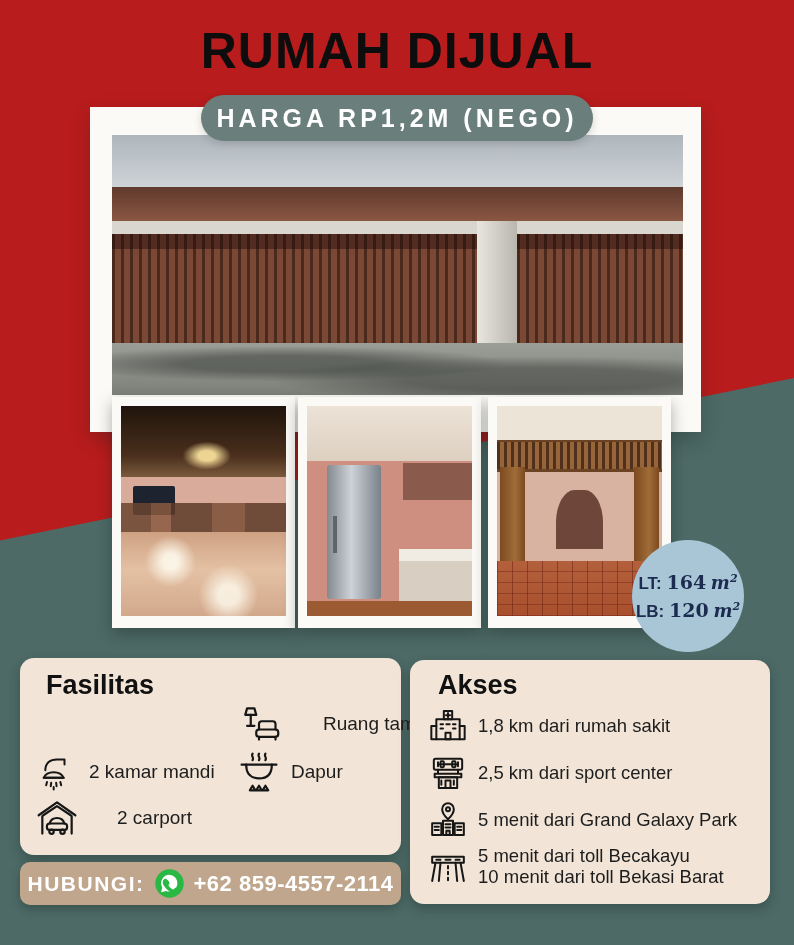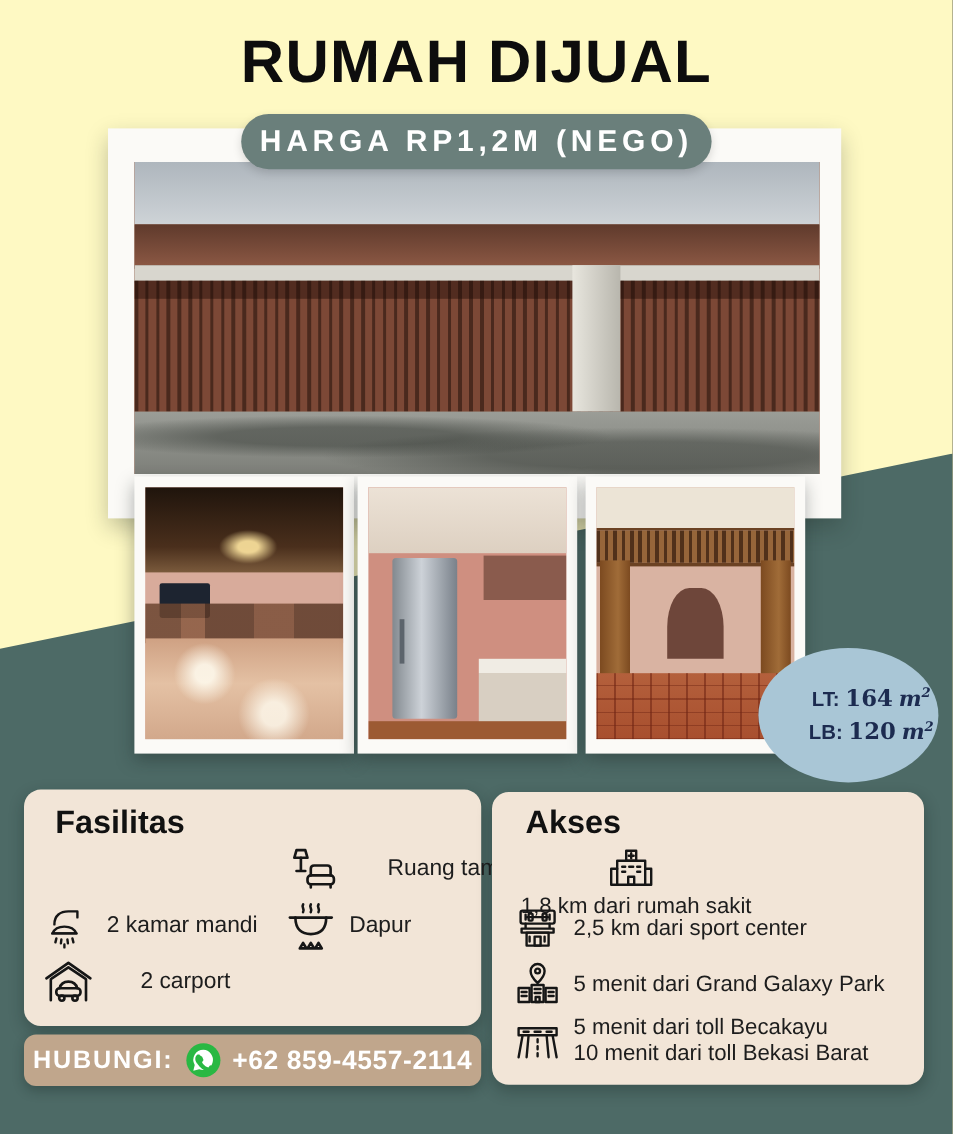--- a/index.html
+++ b/index.html
@@ -1,18 +1,18 @@
 <!DOCTYPE html>
 <html><head>
 <meta charset="utf-8">
 <style>
   html,body{margin:0;padding:0;background:#333;}
   .poster{
     position:relative;width:794px;height:945px;margin:0 auto;
-    background:#fef9c3;overflow:hidden;
+    background:#b91c1c;overflow:hidden;
     font-family:"Liberation Sans",sans-serif;
   }
   
   .bg-teal{
     position:absolute;inset:0;background:#4d6a66;
     clip-path:polygon(0 57.2%,100% 40%,100% 100%,0 100%);
     z-index:0;
   }
   
   .title{
@@ -87,21 +87,21 @@
   .hl-arch{position:absolute;top:40%;left:36%;width:28%;height:28%;background:#6e463a;
     border-radius:40% 40% 0 0/55% 55% 0 0;}
   .hl-floor{position:absolute;bottom:0;left:0;right:0;height:26%;
     background:repeating-linear-gradient(90deg,rgba(110,35,18,.55) 0 1px,rgba(0,0,0,0) 1px 15px),
                repeating-linear-gradient(0deg,rgba(110,35,18,.45) 0 1px,rgba(0,0,0,0) 1px 11px),
                linear-gradient(180deg,#b4603c,#a84f2e);}
   
   .area-circle{
     position:absolute;left:632px;top:540px;width:112px;height:112px;border-radius:50%;
     background:#a9c6d6;z-index:4;display:flex;flex-direction:column;align-items:center;justify-content:center;
-    color:#1c2b50;font-weight:700;font-size:17px;line-height:1.5;padding-left:38px;
+    color:#1c2b50;font-weight:700;font-size:17px;line-height:1.5;
   }
   .area-line{white-space:nowrap;}
   .area-val{font-family:"DejaVu Serif",serif;font-size:19px;}
   .area-unit{font-family:"DejaVu Serif",serif;font-style:italic;font-size:18px;}
   .area-unit sup{font-size:11px;}
   
   .info-card{
     position:absolute;background:#f2e5d7;border-radius:14px;z-index:2;
     box-shadow:0 5px 12px rgba(15,30,28,.3);color:#1d1d1d;
   }
@@ -113,21 +113,21 @@
   .feat-row{position:absolute;display:flex;align-items:center;height:48px;}
   .feat-row .icn{flex:0 0 auto;display:flex;align-items:center;justify-content:center;width:46px;}
   .feat-label{font-size:19px;margin-left:9px;white-space:nowrap;}
   .f-r1{left:14px;top:42px;} .f-r2{left:14px;top:90px;} .f-r3{left:14px;top:136px;gap:28px;}
   .f-c2r1{left:216px;top:42px;gap:32px;} .f-c2r2{left:216px;top:90px;}
   .acc-row{position:absolute;display:flex;align-items:center;height:44px;left:16px;}
   .acc-row .icn{flex:0 0 auto;display:flex;align-items:center;justify-content:center;width:44px;}
   .acc-label{font-size:18.5px;margin-left:8px;white-space:nowrap;}
   .acc-two{display:flex;flex-direction:column;justify-content:flex-end;margin-left:8px;}
   .acc-two span{font-size:18.5px;line-height:21.5px;white-space:nowrap;}
-  .a-r1{top:44px;flex-direction:column;} .a-r2{top:91px;} .a-r3{top:138px;} .a-r4{top:184px;}
+  .a-r1{top:44px;} .a-r2{top:91px;} .a-r3{top:138px;} .a-r4{top:184px;}
   svg.line-ic{stroke:#161616;fill:none;stroke-width:2.4;stroke-linecap:round;stroke-linejoin:round;}
   
   .contact-pill{
     position:absolute;left:20px;top:862px;width:381px;height:43px;border-radius:10px;
     background:#c0a68c;z-index:2;display:flex;align-items:center;justify-content:center;gap:9px;
     box-shadow:0 4px 10px rgba(15,30,28,.3);cursor:pointer;
   }
   .contact-label{color:#fff;font-size:21px;font-weight:800;letter-spacing:1.5px;}
   .contact-phone{color:#fff;font-size:22px;font-weight:800;letter-spacing:.5px;white-space:nowrap;}
   .wa-wrap{width:31px;height:31px;display:flex;}

